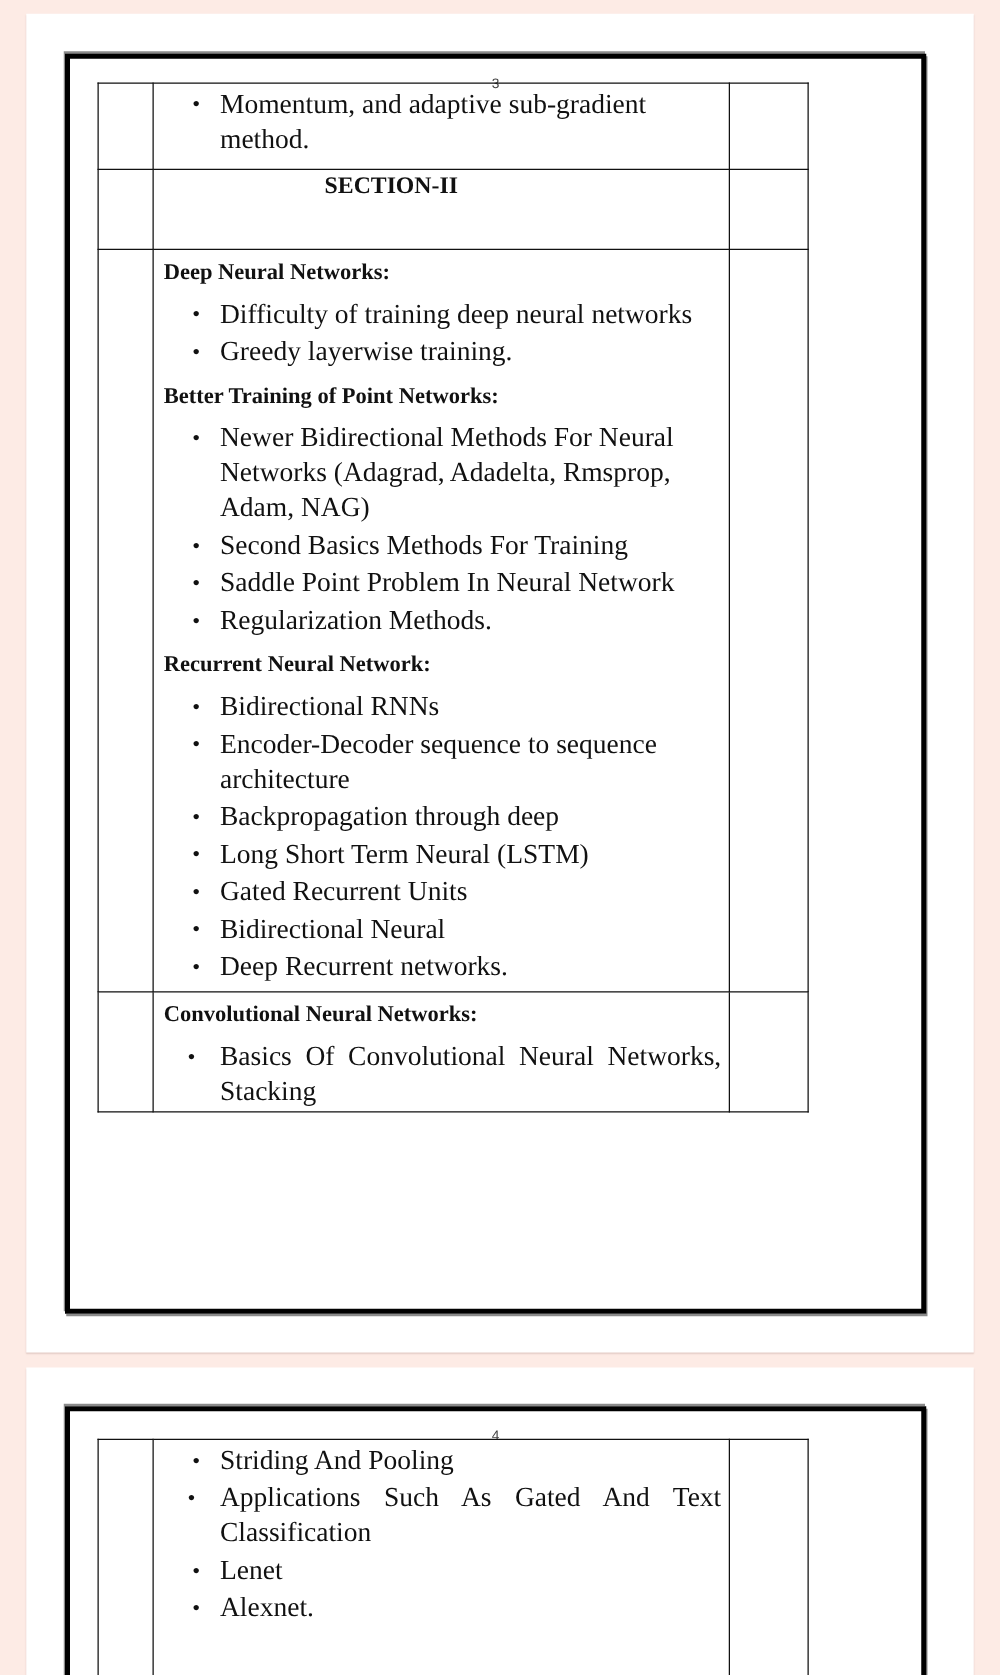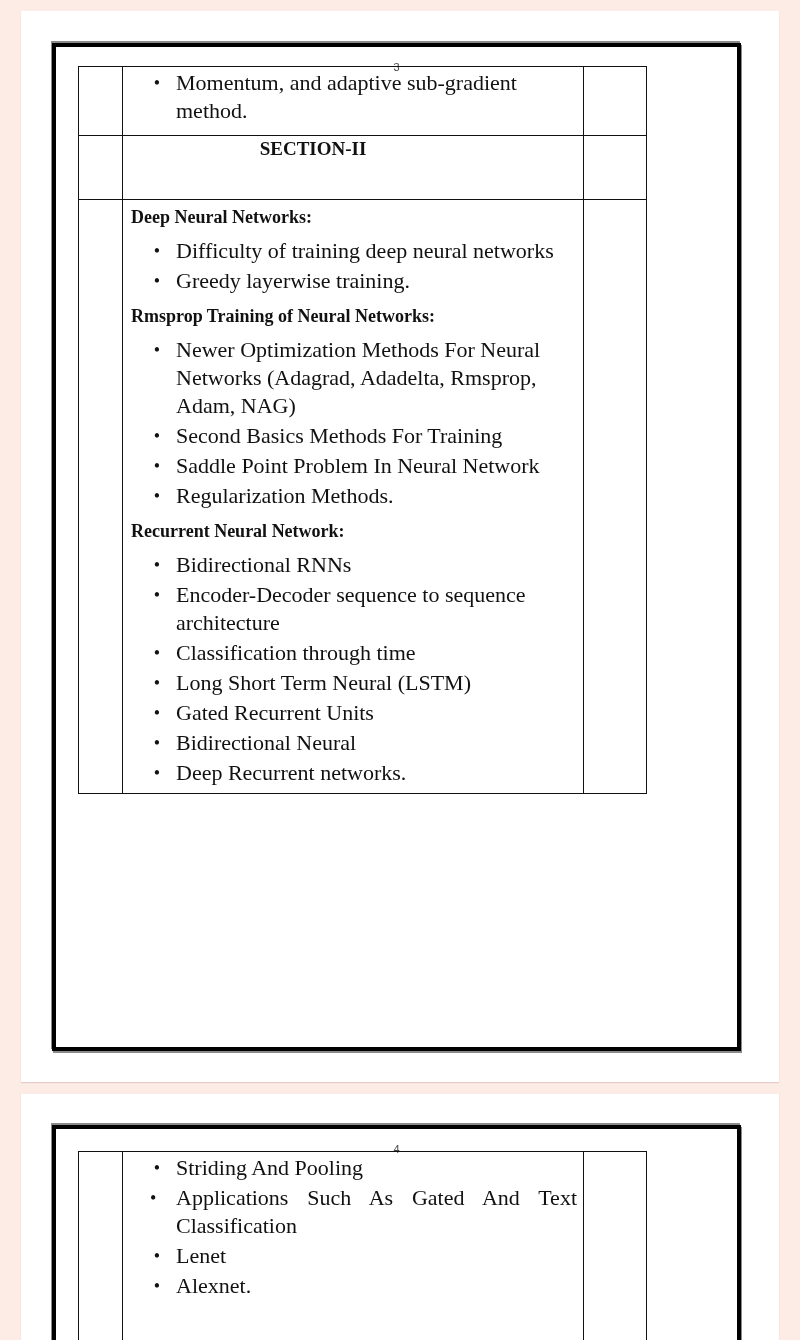--- a/index.html
+++ b/index.html
@@ -97,36 +97,46 @@
       <td class="c3"></td>
     </tr>
     <tr>
       <td class="c1"></td>
       <td class="c2">
         <h3>Deep Neural Networks:</h3>
         <ul>
           <li><span class="bullet">•</span><span>Difficulty of training deep neural networks</span></li>
           <li><span class="bullet">•</span><span>Greedy layerwise training.</span></li>
         </ul>
-        <h3>Rmsprop Training of Neural Networks:</h3>
+        <h3>Better Training of Point Networks:</h3>
         <ul>
-          <li><span class="bullet">•</span><span>Newer Optimization Methods For Neural Networks (Adagrad, Adadelta, Rmsprop, Adam, NAG)</span></li>
+          <li><span class="bullet">•</span><span>Newer Bidirectional Methods For Neural Networks (Adagrad, Adadelta, Rmsprop, Adam, NAG)</span></li>
           <li><span class="bullet">•</span><span>Second Basics Methods For Training</span></li>
           <li><span class="bullet">•</span><span>Saddle Point Problem In Neural Network</span></li>
           <li><span class="bullet">•</span><span>Regularization Methods.</span></li>
         </ul>
         <h3>Recurrent Neural Network:</h3>
         <ul>
           <li><span class="bullet">•</span><span>Bidirectional RNNs</span></li>
           <li><span class="bullet">•</span><span>Encoder-Decoder sequence to sequence architecture</span></li>
-          <li><span class="bullet">•</span><span>Classification through time</span></li>
+          <li><span class="bullet">•</span><span>Backpropagation through deep</span></li>
           <li><span class="bullet">•</span><span>Long Short Term Neural (LSTM)</span></li>
           <li><span class="bullet">•</span><span>Gated Recurrent Units</span></li>
           <li><span class="bullet">•</span><span>Bidirectional Neural</span></li>
           <li><span class="bullet">•</span><span>Deep Recurrent networks.</span></li>
+        </ul>
+      </td>
+      <td class="c3"></td>
+    </tr>
+    <tr>
+      <td class="c1"></td>
+      <td class="c2">
+        <h3>Convolutional Neural Networks:</h3>
+        <ul style="margin-bottom:0">
+          <li class="just"><span class="bullet">•</span><span>Basics Of Convolutional Neural Networks, Stacking</span></li>
         </ul>
       </td>
       <td class="c3"></td>
     </tr>
   </tbody>
     </table>
 </div>
 
 <div class="page" id="page2">
   <div class="frame">

